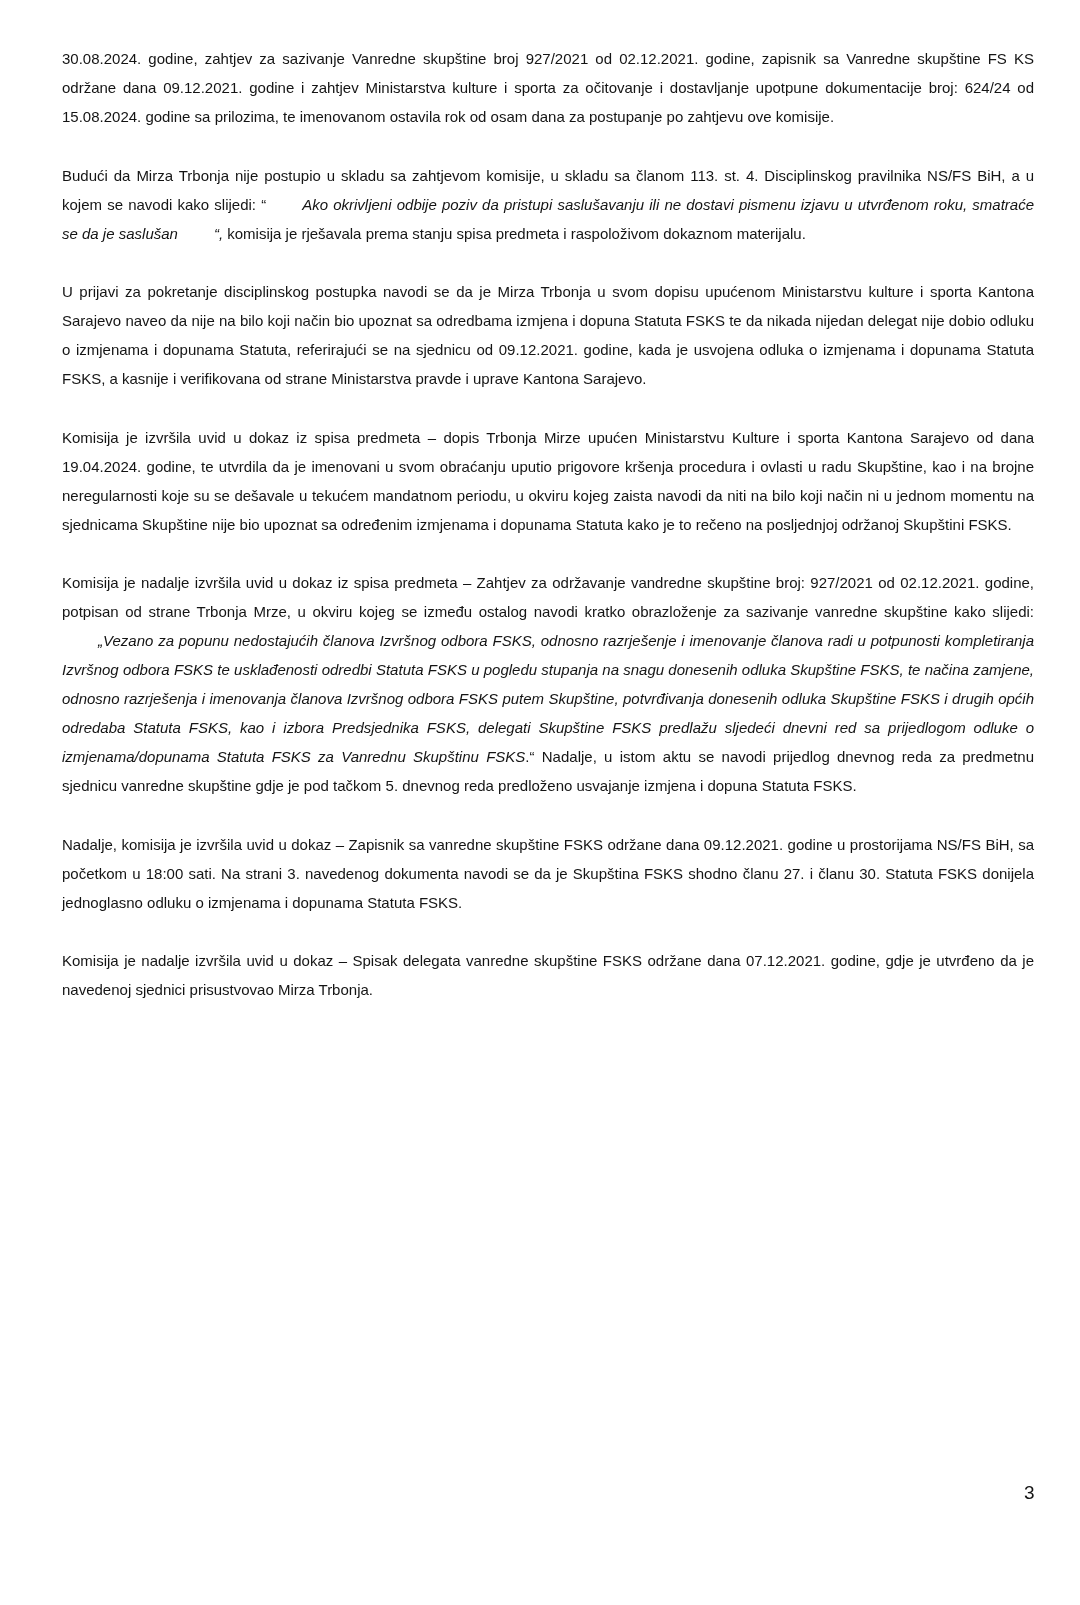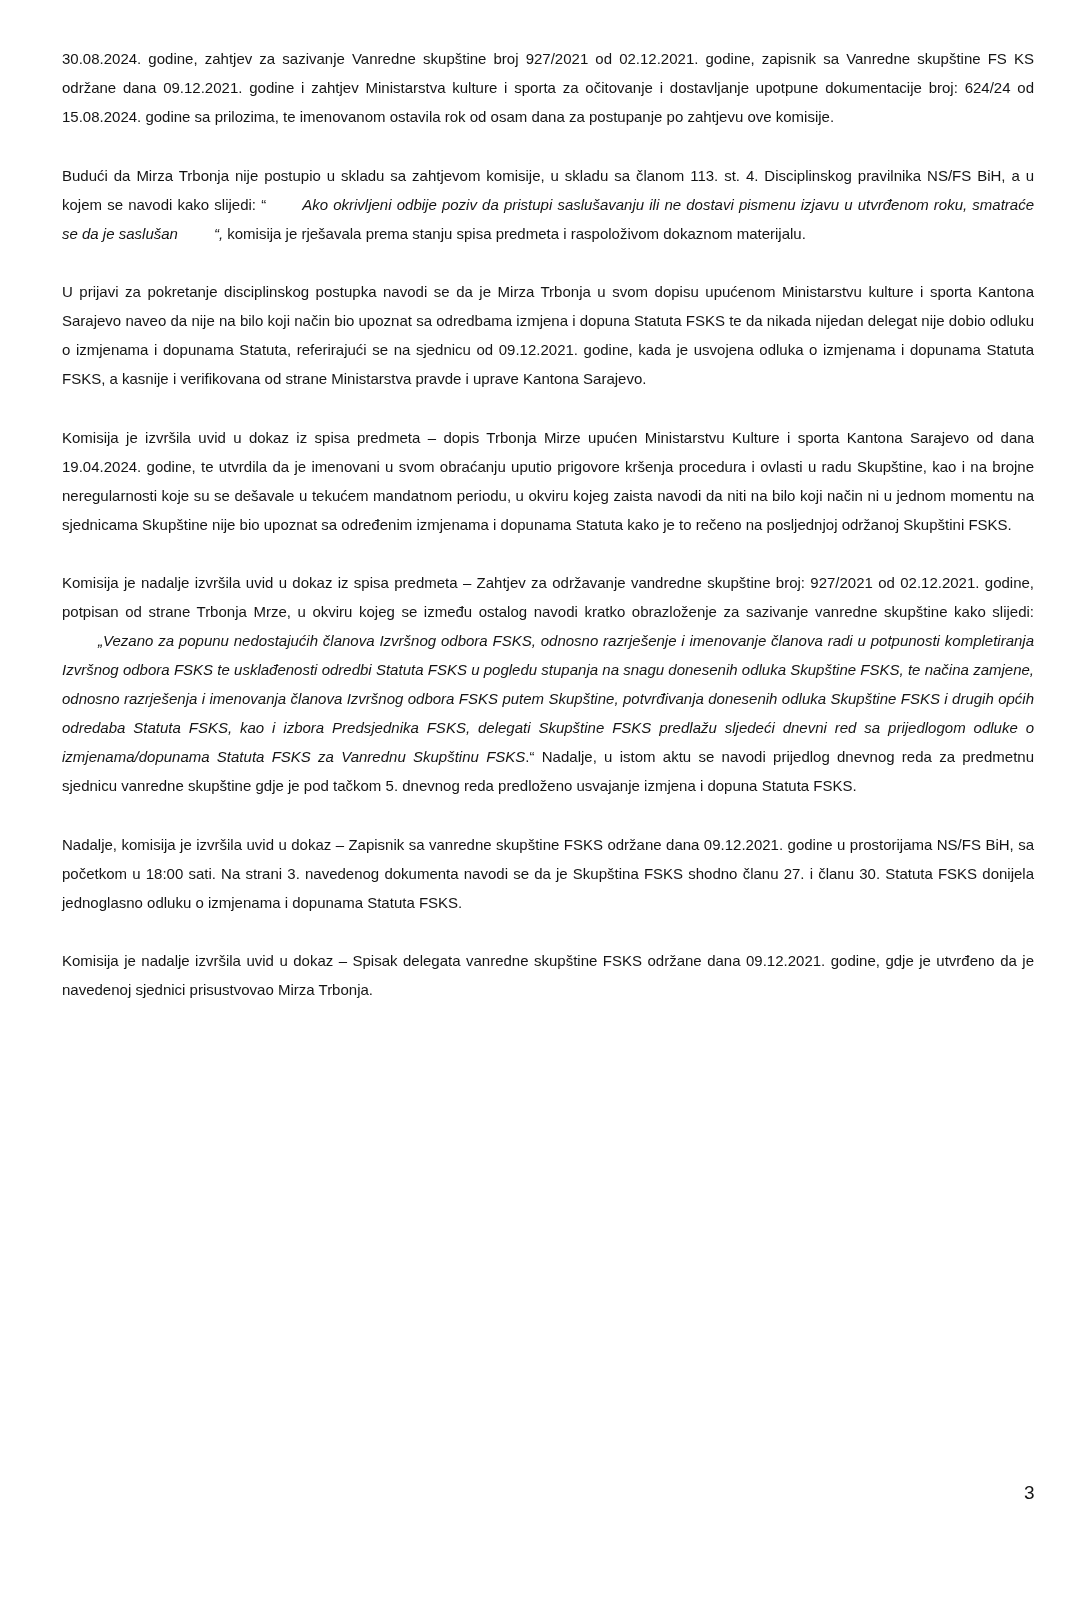--- a/index.html
+++ b/index.html
@@ -63,18 +63,18 @@
 
   <p class="para">
     <span>Komisija je nadalje izvršila uvid u dokaz iz spisa predmeta – Zahtjev za održavanje vandredne skupštine broj: 927/2021 od 02.12.2021. godine, potpisan od strane Trbonja Mrze, u okviru kojeg se između ostalog navodi kratko obrazloženje za sazivanje vanredne skupštine kako slijedi: </span><span class="it">„Vezano za popunu nedostajućih članova Izvršnog odbora FSKS, odnosno razrješenje i imenovanje članova radi u potpunosti kompletiranja Izvršnog odbora FSKS te usklađenosti odredbi Statuta FSKS u pogledu stupanja na snagu donesenih odluka Skupštine FSKS, te načina zamjene, odnosno razrješenja i imenovanja članova Izvršnog odbora FSKS putem Skupštine, potvrđivanja donesenih odluka Skupštine FSKS i drugih općih odredaba Statuta FSKS, kao i izbora Predsjednika FSKS, delegati Skupštine FSKS predlažu sljedeći dnevni red sa prijedlogom odluke o izmjenama/dopunama Statuta FSKS za Vanrednu Skupštinu FSKS</span><span>.“ Nadalje, u istom aktu se navodi prijedlog dnevnog reda za predmetnu sjednicu vanredne skupštine gdje je pod tačkom 5. dnevnog reda predloženo usvajanje izmjena i dopuna Statuta FSKS.</span>
   </p>
 
   <p class="para">
     <span>Nadalje, komisija je izvršila uvid u dokaz – Zapisnik sa vanredne skupštine FSKS održane dana 09.12.2021. godine u prostorijama NS/FS BiH, sa početkom u 18:00 sati. Na strani 3. navedenog dokumenta navodi se da je Skupština FSKS shodno članu 27. i članu 30. Statuta FSKS donijela jednoglasno odluku o izmjenama i dopunama Statuta FSKS.</span>
   </p>
 
   <p class="para">
-    <span>Komisija je nadalje izvršila uvid u dokaz – Spisak delegata vanredne skupštine FSKS održane dana 09.12.2021. godine, gdje je utvrđeno da je navedenoj sjednici prisustvovao Mirza Trbonja.</span>
+    <span>Komisija je nadalje izvršila uvid u dokaz – Spisak delegata vanredne skupštine FSKS održane dana 07.12.2021. godine, gdje je utvrđeno da je navedenoj sjednici prisustvovao Mirza Trbonja.</span>
   </p>
 
 </div>
 
 <div class="page-number">3</div>
 
 </body></html>

